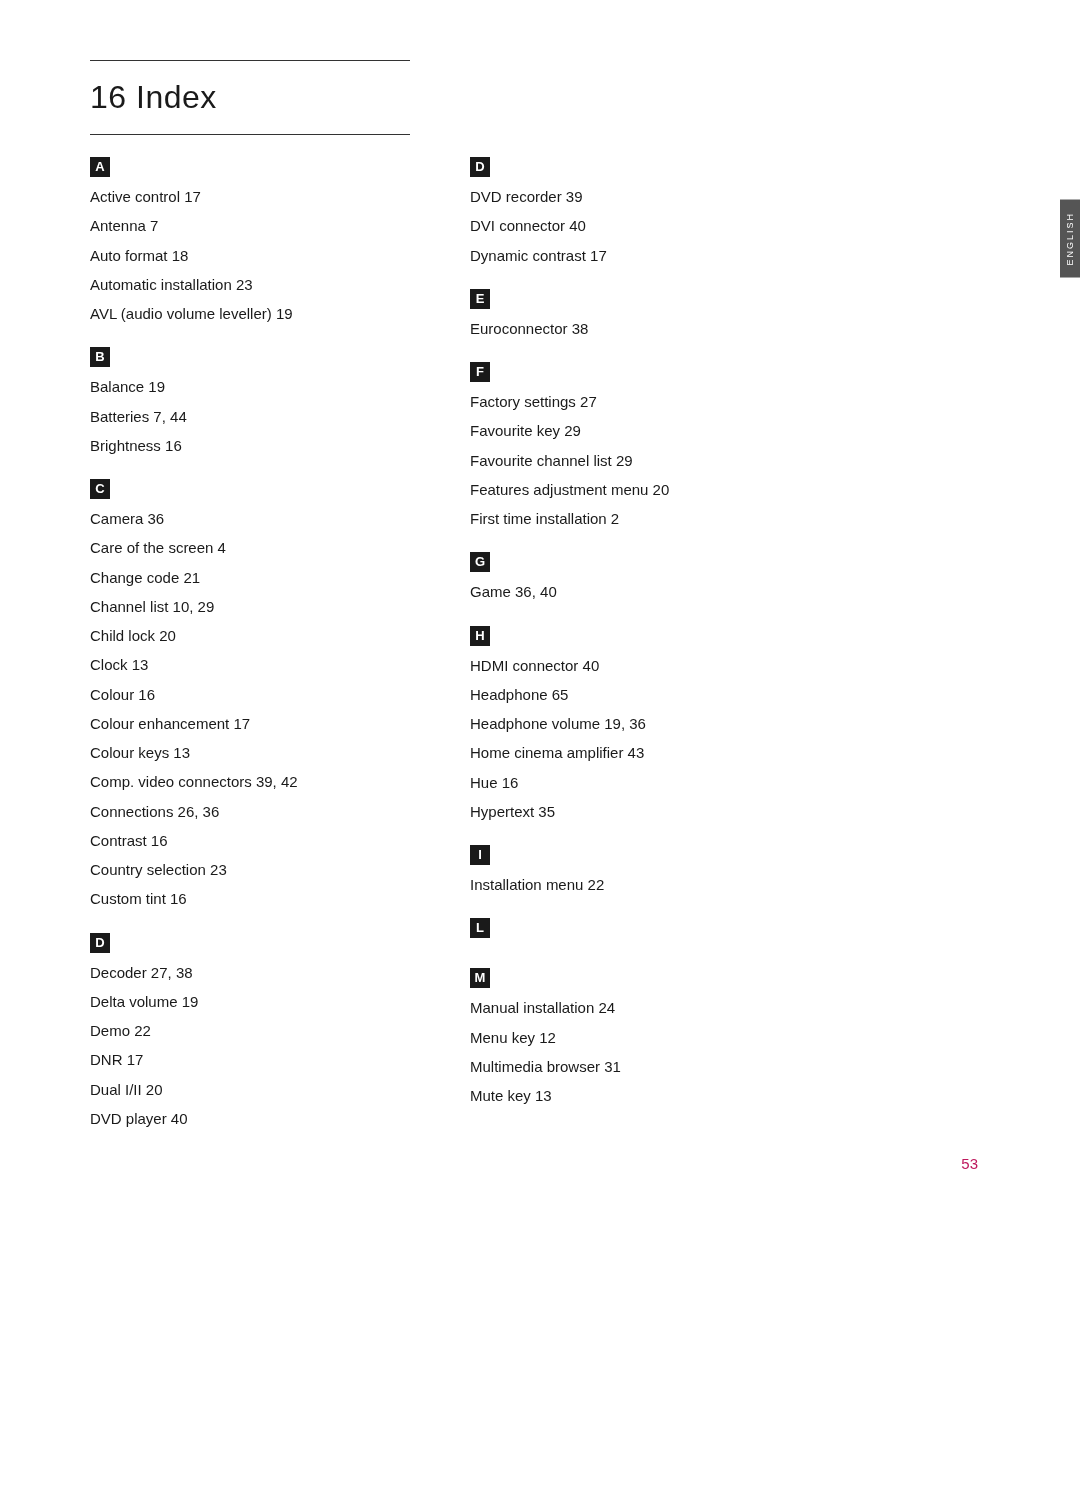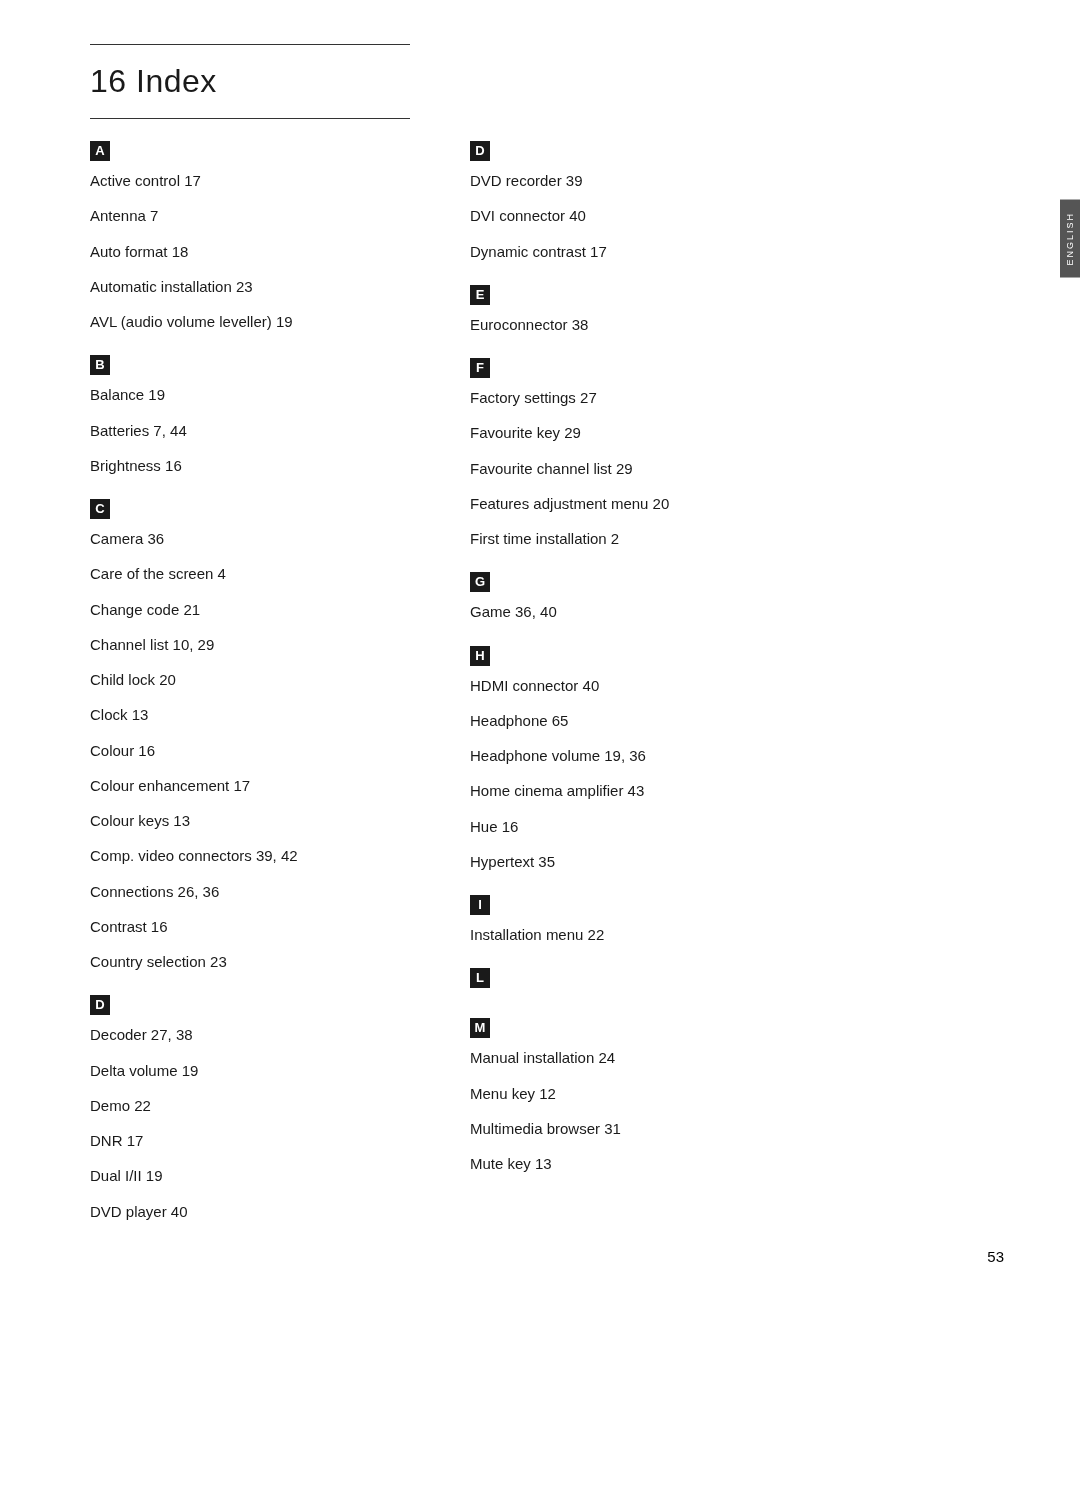--- a/index.html
+++ b/index.html
@@ -12,21 +12,21 @@
       width: 1080px;
       min-height: 1486px;
       background: #ffffff;
       font-family: Arial, Helvetica, sans-serif;
       font-size: 15px;
       color: #1a1a1a;
       position: relative;
     }
 
     .page-container {
-      padding: 44px 90px 80px 90px;
+      padding: 60px 90px 80px 90px;
       position: relative;
     }
 
     .top-rule {
       border: none;
       border-top: 1.5px solid #333;
       margin-bottom: 18px;
       width: 320px;
     }
 
@@ -70,35 +70,35 @@
       width: 20px;
       height: 20px;
       line-height: 20px;
       text-align: center;
       margin-bottom: 8px;
     }
 
     .section-items {
       display: flex;
       flex-direction: column;
-      gap: 12px;
+      gap: 6px;
     }
 
     .index-item {
       font-size: 15px;
       line-height: 1.55;
       color: #1a1a1a;
     }
 
     .page-number-bottom {
       position: absolute;
       bottom: 60px;
-      right: 76px;
+      right: 102px;
       font-size: 15px;
-      color: #000000;
+      color: #be185d;
     }
 
     .side-tab {
       position: absolute;
       right: 0;
       top: 200px;
       background: #555;
       color: #fff;
       font-size: 9px;
       letter-spacing: 2px;
@@ -138,27 +138,28 @@
             <p class="index-item">Channel list 10, 29</p>
             <p class="index-item">Child lock 20</p>
             <p class="index-item">Clock 13</p>
             <p class="index-item">Colour 16</p>
             <p class="index-item">Colour enhancement 17</p>
             <p class="index-item">Colour keys 13</p>
             <p class="index-item">Comp. video connectors 39, 42</p>
             <p class="index-item">Connections 26, 36</p>
             <p class="index-item">Contrast 16</p>
             <p class="index-item">Country selection 23</p>
+            <p class="index-item">Custom tint 16</p>
           </div></div>
         <div class="section"><span class="section-letter">D</span><div class="section-items">
             <p class="index-item">Decoder 27, 38</p>
             <p class="index-item">Delta volume 19</p>
             <p class="index-item">Demo 22</p>
             <p class="index-item">DNR 17</p>
-            <p class="index-item">Dual I/II 19</p>
+            <p class="index-item">Dual I/II 20</p>
             <p class="index-item">DVD player 40</p>
           </div></div>
       </div>
     <div class="right-column" id="right-col">
         <div class="section"><span class="section-letter">D</span><div class="section-items">
             <p class="index-item">DVD recorder 39</p>
             <p class="index-item">DVI connector 40</p>
             <p class="index-item">Dynamic contrast 17</p>
           </div></div>
         <div class="section"><span class="section-letter">E</span><div class="section-items">

